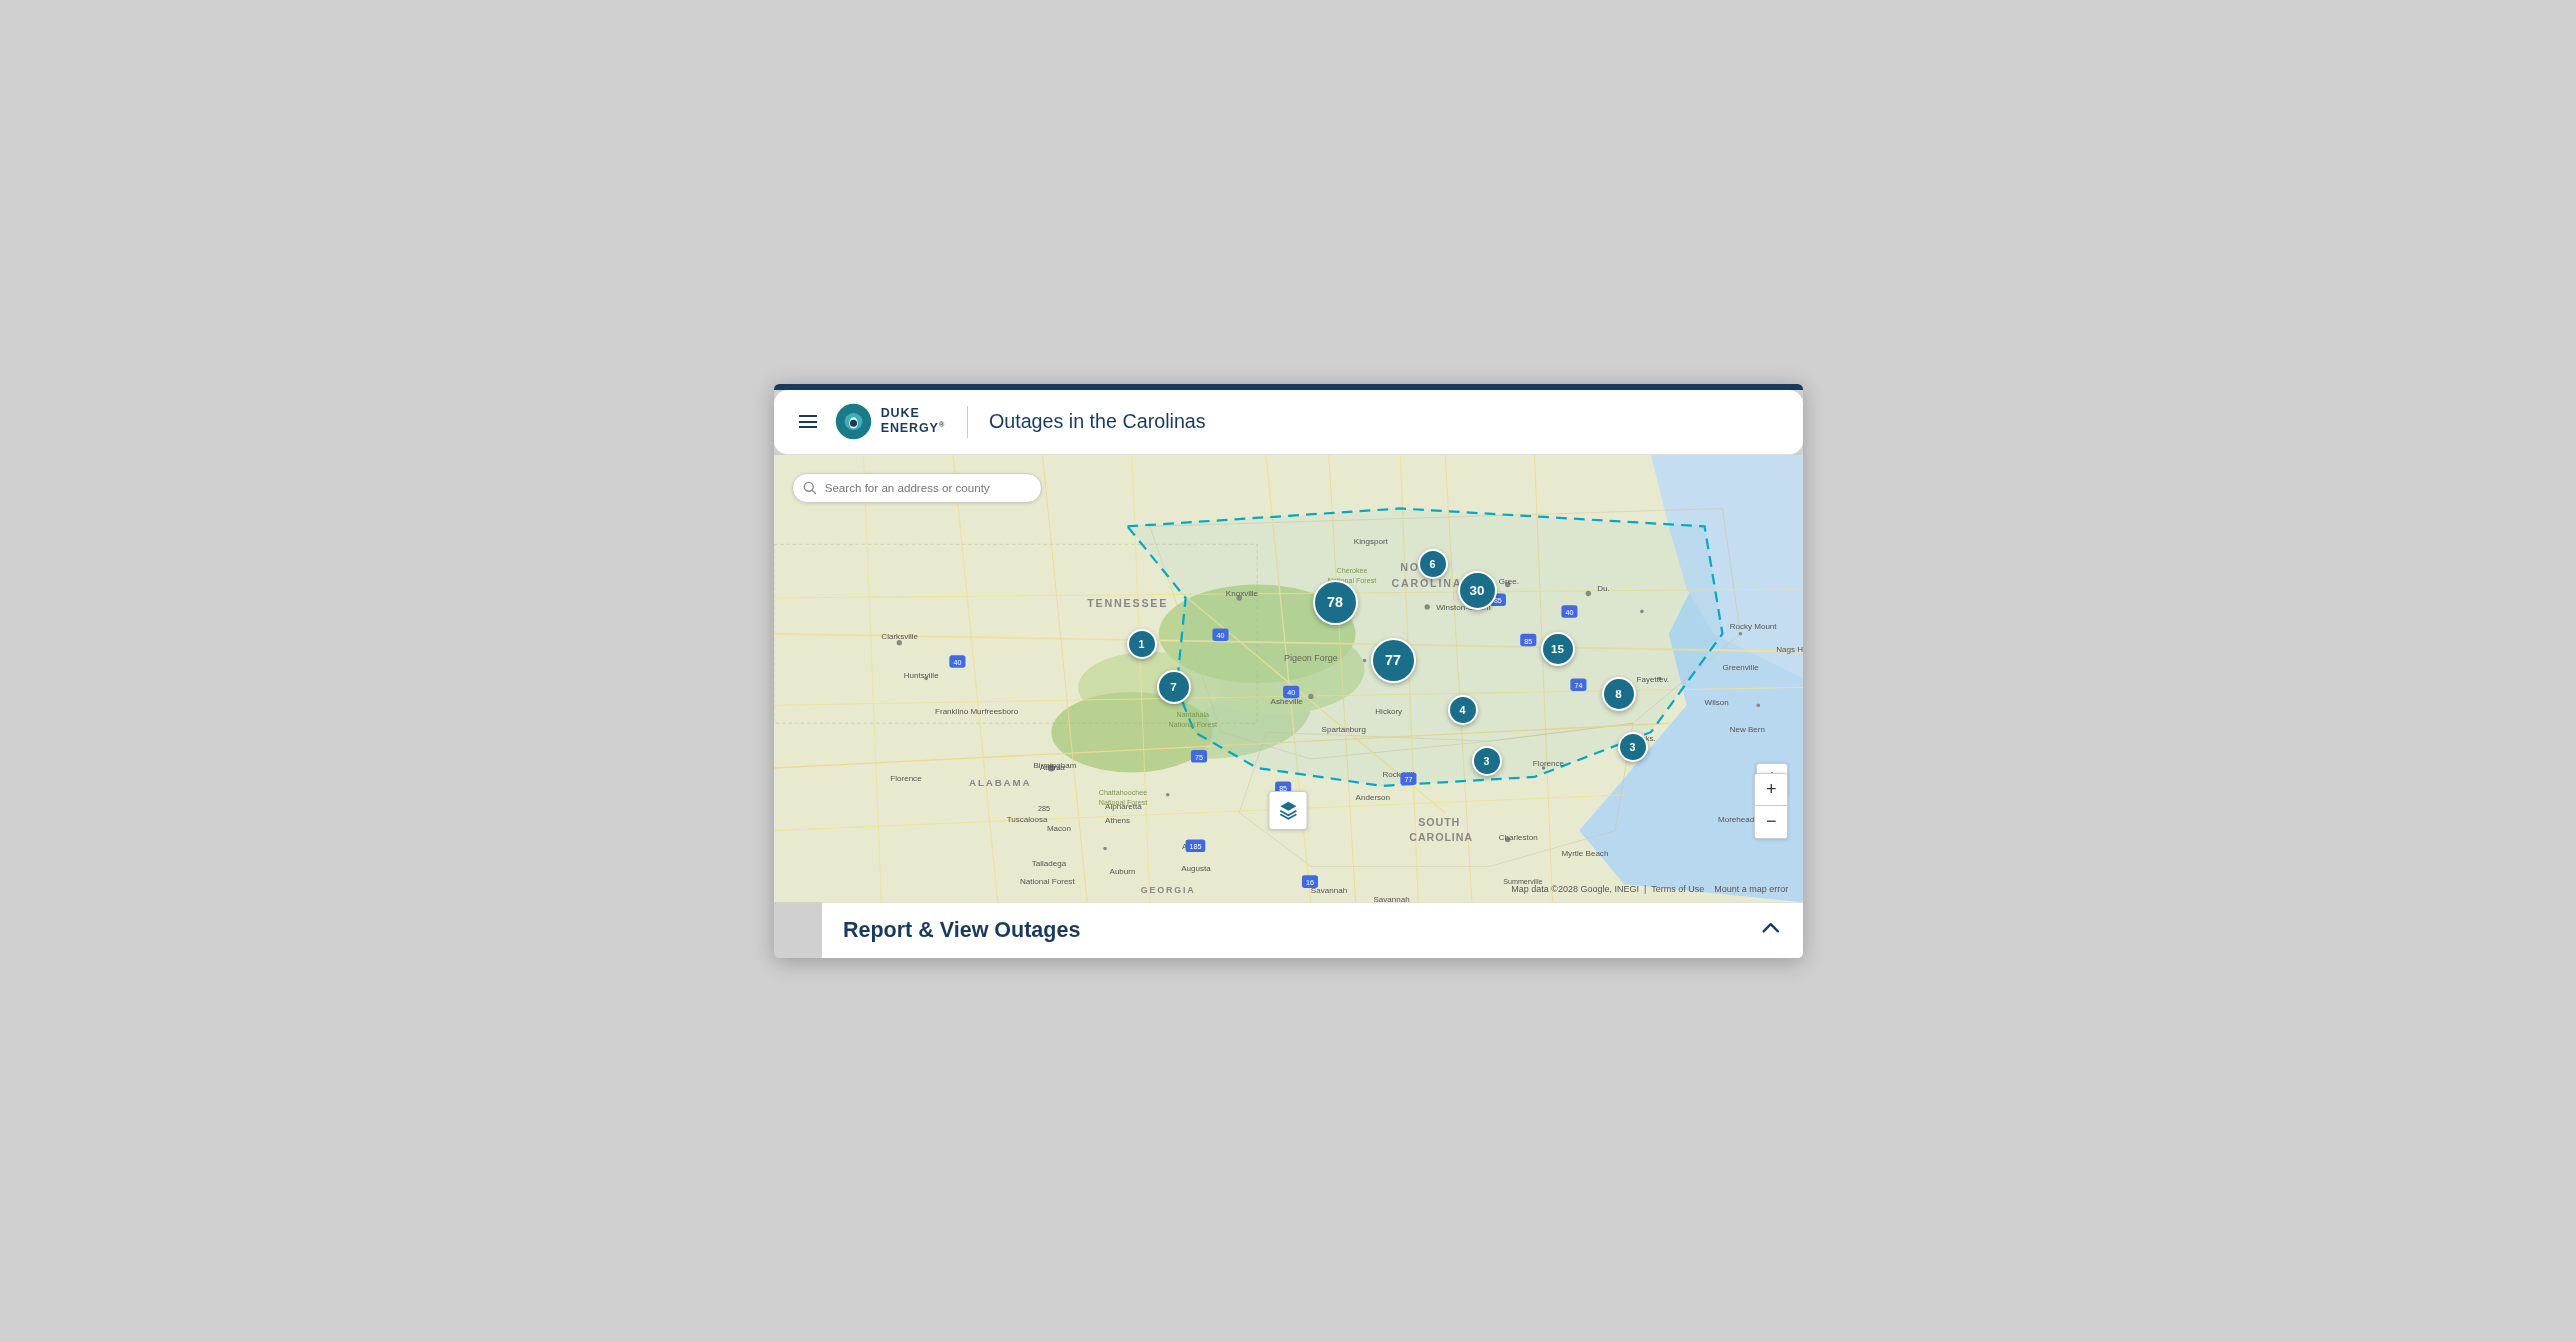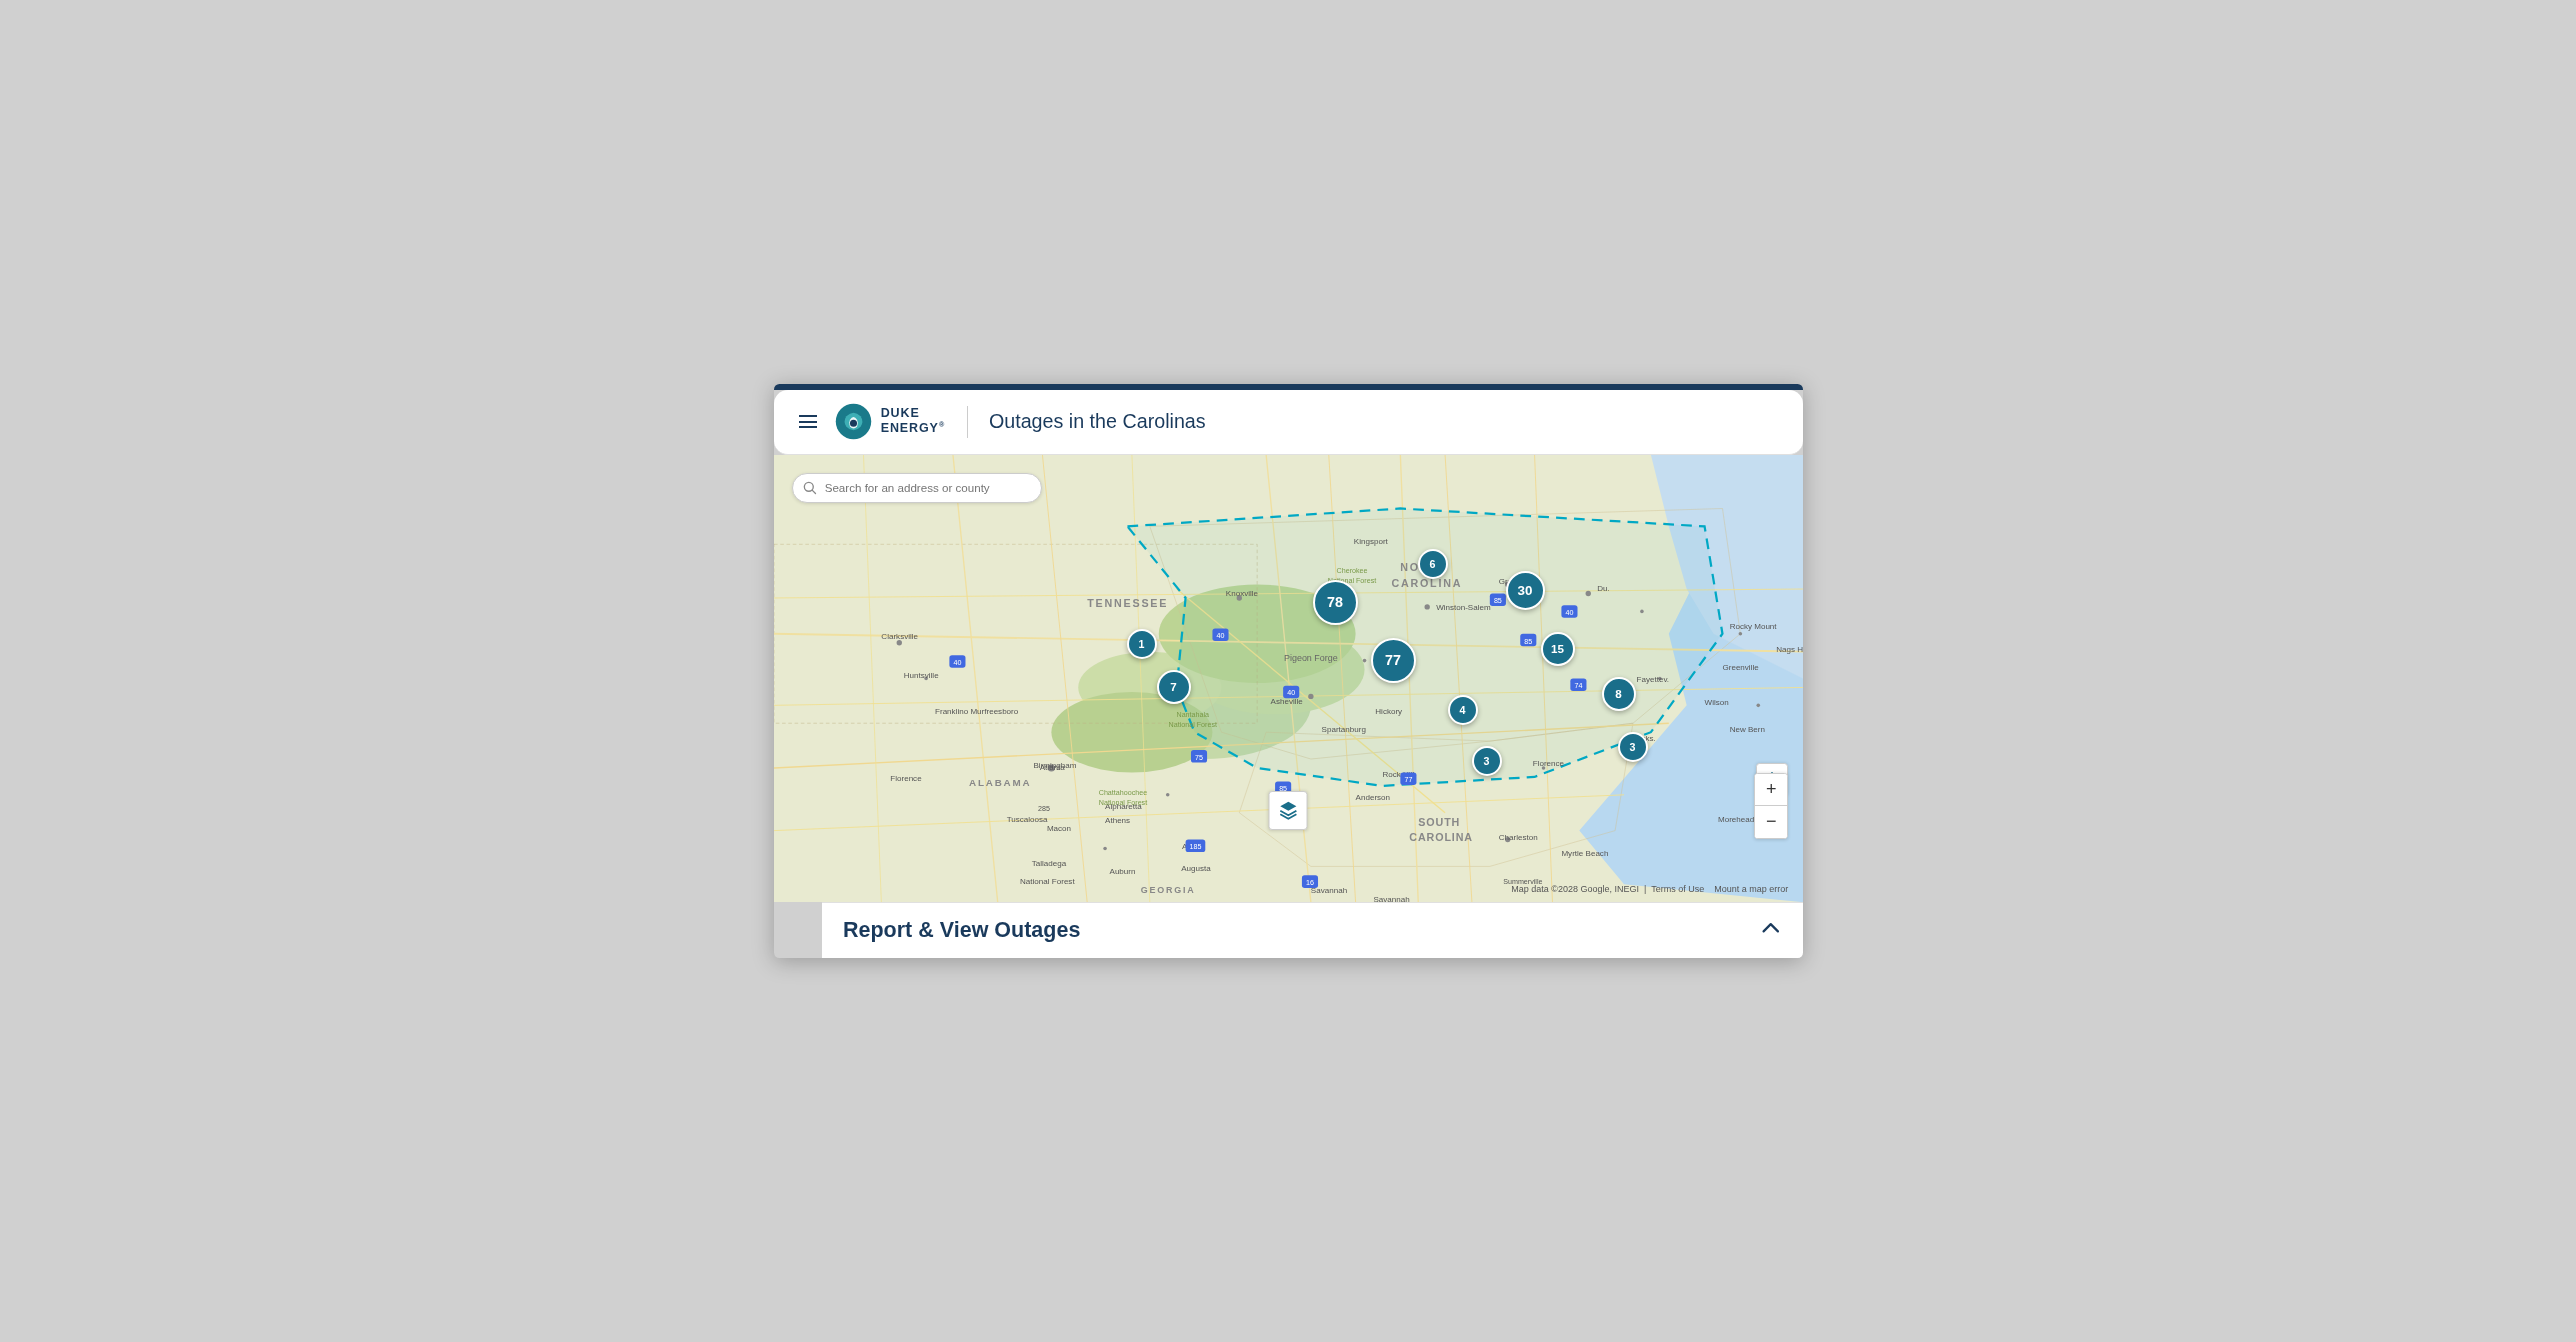--- a/index.html
+++ b/index.html
@@ -437,21 +437,21 @@
     </div>
     
     <div class="outage-marker marker-xl" style="top: 125px; left: 539px;">
       <span>78</span>
     </div>
     
     <div class="outage-marker marker-xl" style="top: 183px; left: 597px;">
       <span>77</span>
     </div>
     
-    <div class="outage-marker marker-lg" style="top: 116px; left: 732px;">
+    <div class="outage-marker marker-lg" style="top: 116px; left: 684px;">
       <span>30</span>
     </div>
     
     <div class="outage-marker marker-md" style="top: 177px; left: 767px;">
       <span>15</span>
     </div>
     
     <div class="outage-marker marker-md" style="top: 215px; left: 383px;">
       <span>7</span>
     </div>

